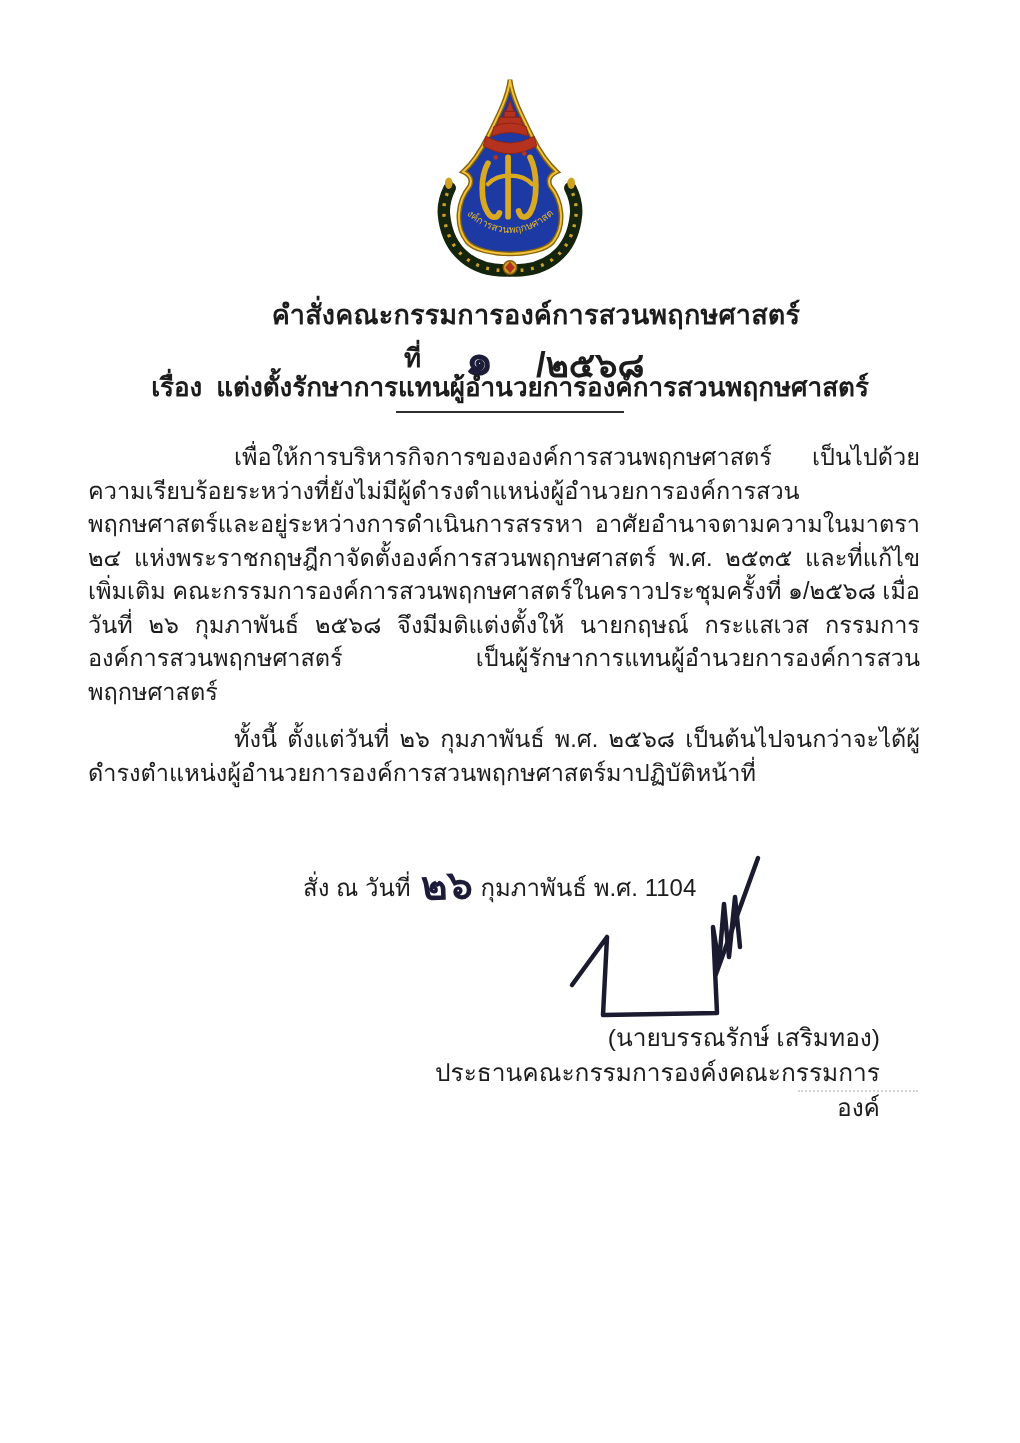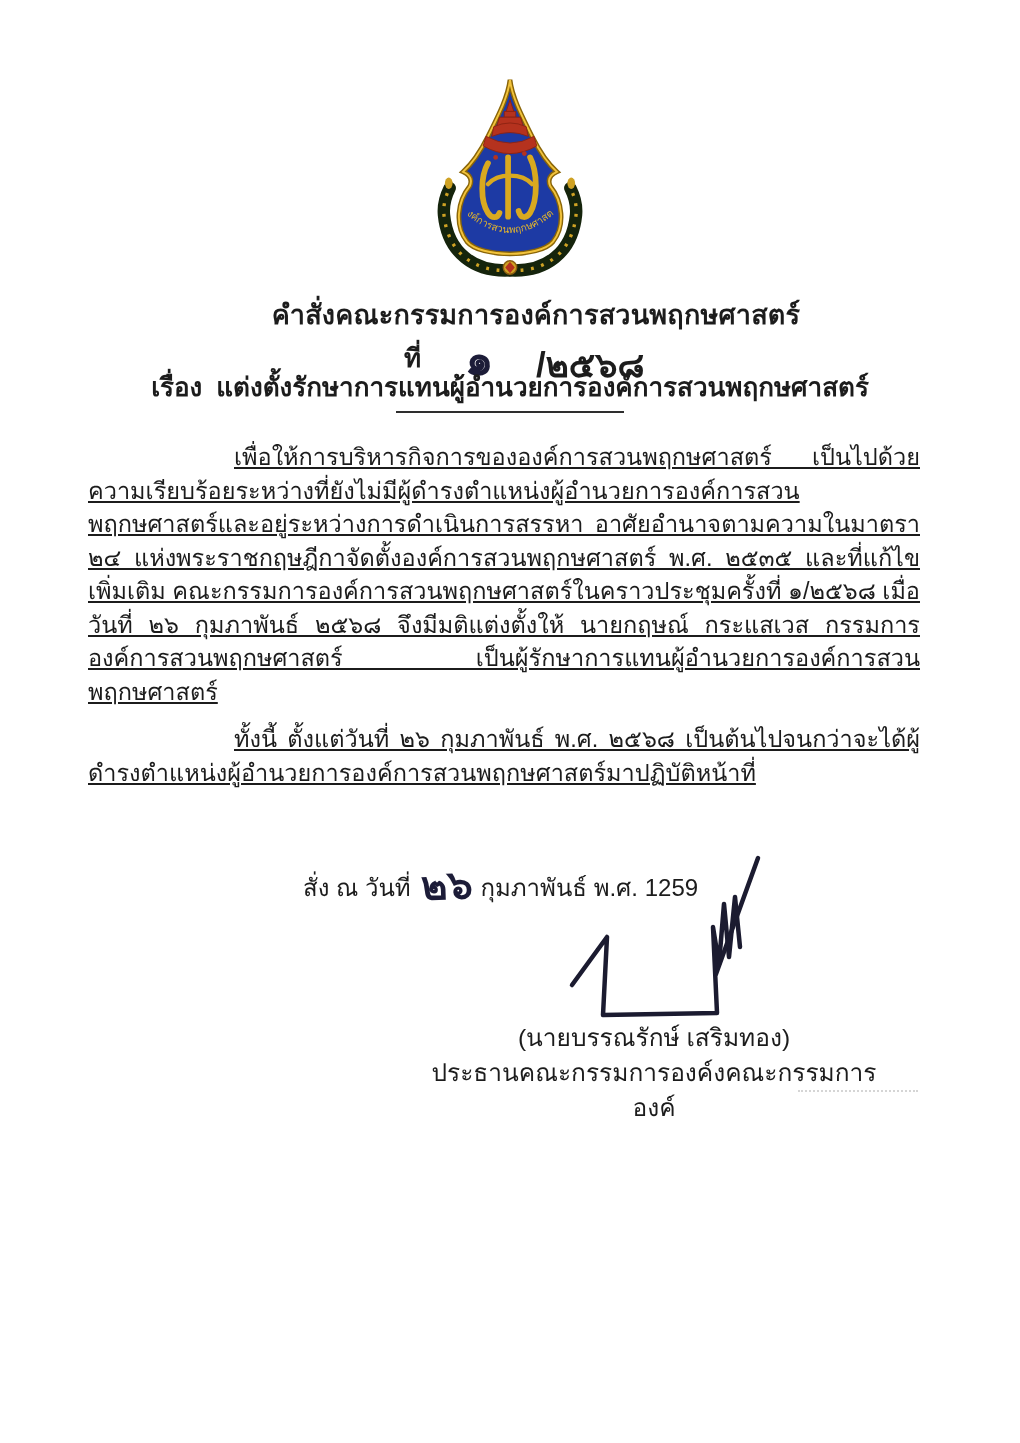--- a/index.html
+++ b/index.html
@@ -68,21 +68,20 @@
     width: 844px;
     height: 402px;
     overflow: hidden;
     font-size: 23.5px;
     line-height: 33.5px;
     text-align: justify;
   }
   .body-text p {
     margin: 0 12px 14px 0;
     text-indent: 146px;
-    text-decoration: underline;
   }
   .order-line {
     position: absolute;
     left: 303px; top: 850px;
     font-size: 24px;
     white-space: nowrap;
   }
   .order-line .hw-day {
     font-size: 40px;
     display: inline-block;
@@ -91,21 +90,21 @@
   }
   .signature-svg {
     position: absolute;
     left: 550px; top: 852px;
     width: 220px; height: 170px;
   }
   .signer-block {
     position: absolute;
     left: 428px; top: 1020px;
     width: 452px;
-    text-align: center;
+    text-align: right;
     font-size: 24.5px;
     line-height: 35px;
   }
   .scan-artifact {
     position: absolute;
     left: 798px; top: 1090px;
     width: 120px; height: 4px;
     border-top: 2px dotted #c4c4c4;
     opacity: 0.7;
   }
@@ -172,21 +171,21 @@
   </div>
 
   <div class="divider"></div>
 
   <div class="body-text">
     <p>เพื่อให้การบริหารกิจการขององค์การสวนพฤกษศาสตร์ เป็นไปด้วยความเรียบร้อยระหว่างที่ยังไม่มีผู้ดำรงตำแหน่งผู้อำนวยการองค์การสวนพฤกษศาสตร์และอยู่ระหว่างการดำเนินการสรรหา อาศัยอำนาจตามความในมาตรา ๒๔ แห่งพระราชกฤษฎีกาจัดตั้งองค์การสวนพฤกษศาสตร์ พ.ศ. ๒๕๓๕ และที่แก้ไขเพิ่มเติม คณะกรรมการองค์การสวนพฤกษศาสตร์ในคราวประชุมครั้งที่ ๑/๒๕๖๘ เมื่อวันที่ ๒๖ กุมภาพันธ์ ๒๕๖๘ จึงมีมติแต่งตั้งให้ นายกฤษณ์ กระแสเวส กรรมการองค์การสวนพฤกษศาสตร์ เป็นผู้รักษาการแทนผู้อำนวยการองค์การสวนพฤกษศาสตร์</p>
     <p>ทั้งนี้ ตั้งแต่วันที่ ๒๖ กุมภาพันธ์ พ.ศ. ๒๕๖๘ เป็นต้นไปจนกว่าจะได้ผู้ดำรงตำแหน่งผู้อำนวยการองค์การสวนพฤกษศาสตร์มาปฏิบัติหน้าที่</p>
   </div>
 
   <div class="order-line">
-    <span>สั่ง ณ วันที่</span><span class="hw hw-day">๒๖</span><span>กุมภาพันธ์  พ.ศ. 1259</span>
+    <span>สั่ง ณ วันที่</span><span class="hw hw-day">๒๖</span><span>กุมภาพันธ์  พ.ศ. 1104</span>
   </div>
 
   <svg class="signature-svg" viewBox="0 0 220 170">
     <path d="M 22 133 L 57 85 L 53 163 L 167 161 L 163 75 L 169 112 L 174 52 L 179 105 L 185 45 L 190 95" fill="none" stroke="#1b1b30" stroke-width="4.5" stroke-linecap="round" stroke-linejoin="round"></path>
     <path d="M 166 122 L 208 6" fill="none" stroke="#1b1b30" stroke-width="4.5" stroke-linecap="round"></path>
   </svg>
 
   <div class="signer-block">
     <div>(นายบรรณรักษ์  เสริมทอง)</div>
     <div>ประธานคณะกรรมการองค์งคณะกรรมการองค์</div>

